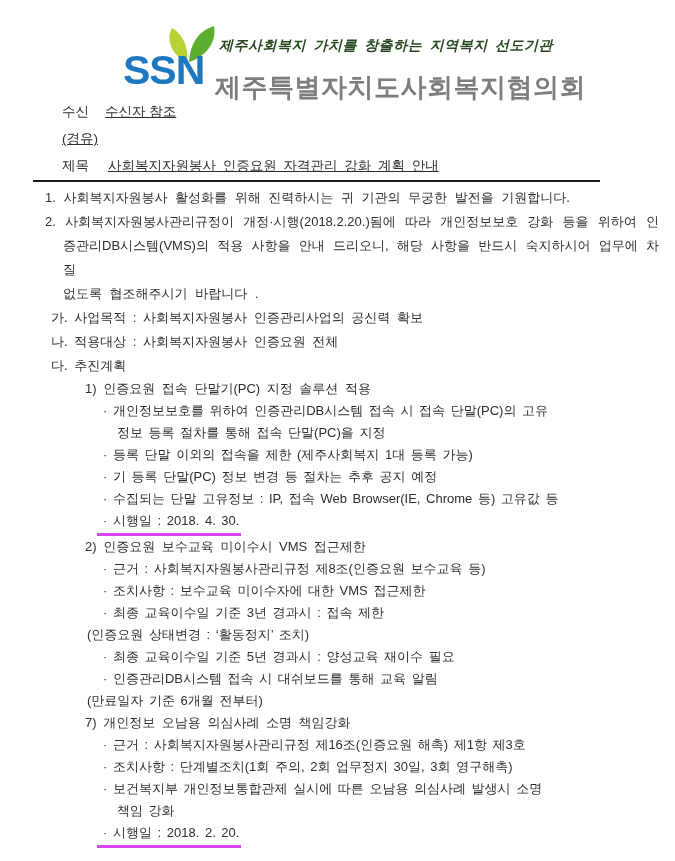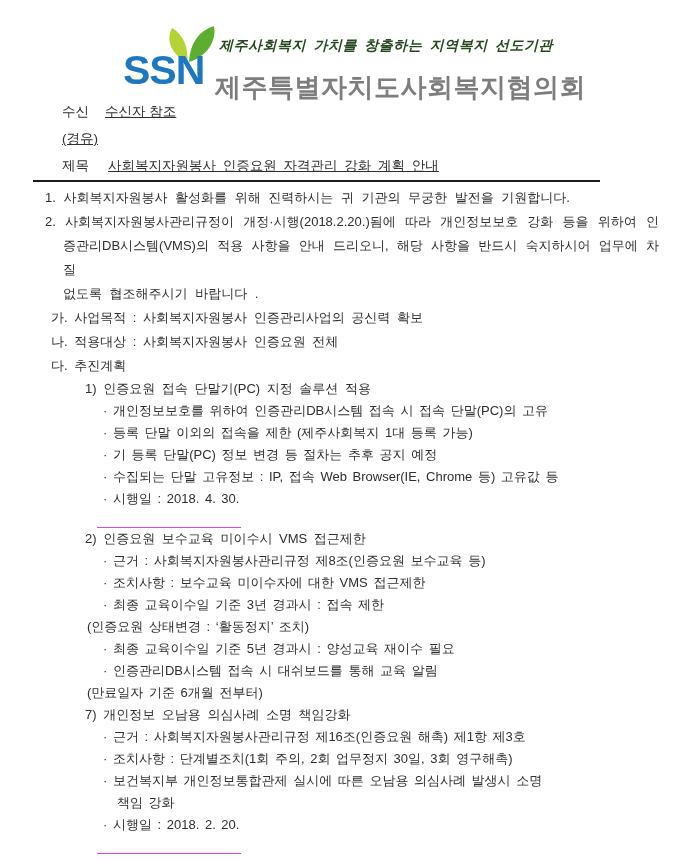--- a/index.html
+++ b/index.html
@@ -46,22 +46,22 @@
   .item-cont  {margin-left:63px; line-height:24px;word-spacing:4px;}
   .ga         {margin-left:51px; line-height:24px;word-spacing:3px;}
   .num        {margin-left:85px; line-height:22px;word-spacing:3px;}
   .bullet     {margin-left:103px;line-height:22px;word-spacing:2px;}
   .bullet-cont{margin-left:117px;line-height:22px;word-spacing:2px;}
   .paren      {margin-left:87px;line-height:22px;word-spacing:2px;}
   .stretch{white-space:normal;width:596px;text-align:justify;text-align-last:justify;}
   .item.stretch{width:614px;}
   .u{
     display:inline-block;
-    border-bottom:1px solid #d946ef;
-    padding-bottom:17px;
+    border-bottom:3px solid #d946ef;
+    padding-bottom:1px;
     margin-left:-6px;padding-left:6px;padding-right:2px;
   }
 </style>
 </head>
 <body>
 
 <div class="page">
 
   <svg class="leaf" viewBox="0 0 66 38" aria-hidden="true">
     <path d="M29,37 C15,31 7,16 14,3 C25,9 31,23 29,37 Z" fill="#b5d334"></path>
@@ -86,20 +86,21 @@
   <main class="doc-body" id="doc-body">
       <div class="ln item">1. 사회복지자원봉사 활성화를 위해 진력하시는 귀 기관의 무궁한 발전을 기원합니다.</div>
       <div class="ln item stretch">2. 사회복지자원봉사관리규정이 개정·시행(2018.2.20.)됨에 따라 개인정보보호 강화 등을 위하여 인</div>
       <div class="ln item-cont stretch">증관리DB시스템(VMS)의 적용 사항을 안내 드리오니, 해당 사항을 반드시 숙지하시어 업무에 차질</div>
       <div class="ln item-cont">없도록 협조해주시기 바랍니다 .</div>
       <div class="ln ga">가. 사업목적 : 사회복지자원봉사 인증관리사업의 공신력 확보</div>
       <div class="ln ga">나. 적용대상 : 사회복지자원봉사 인증요원 전체</div>
       <div class="ln ga">다. 추진계획</div>
       <div class="ln num">1) 인증요원 접속 단말기(PC) 지정 솔루션 적용</div>
       <div class="ln bullet">· 개인정보보호를 위하여 인증관리DB시스템 접속 시 접속 단말(PC)의 고유</div>
+      <div class="ln bullet-cont">정보 등록 절차를 통해 접속 단말(PC)을 지정</div>
       <div class="ln bullet">· 등록 단말 이외의 접속을 제한 (제주사회복지 1대 등록 가능)</div>
       <div class="ln bullet">· 기 등록 단말(PC) 정보 변경 등 절차는 추후 공지 예정</div>
       <div class="ln bullet">· 수집되는 단말 고유정보 : IP, 접속 Web Browser(IE, Chrome 등) 고유값 등</div>
       <div class="ln bullet"><span class="u">· 시행일 : 2018. 4. 30.</span></div>
       <div class="ln num">2) 인증요원 보수교육 미이수시 VMS 접근제한</div>
       <div class="ln bullet">· 근거 : 사회복지자원봉사관리규정 제8조(인증요원 보수교육 등)</div>
       <div class="ln bullet">· 조치사항 : 보수교육 미이수자에 대한 VMS 접근제한</div>
       <div class="ln bullet">· 최종 교육이수일 기준 3년 경과시 : 접속 제한</div>
       <div class="ln paren">(인증요원 상태변경 : ‘활동정지’ 조치)</div>
       <div class="ln bullet">· 최종 교육이수일 기준 5년 경과시 : 양성교육 재이수 필요</div>

